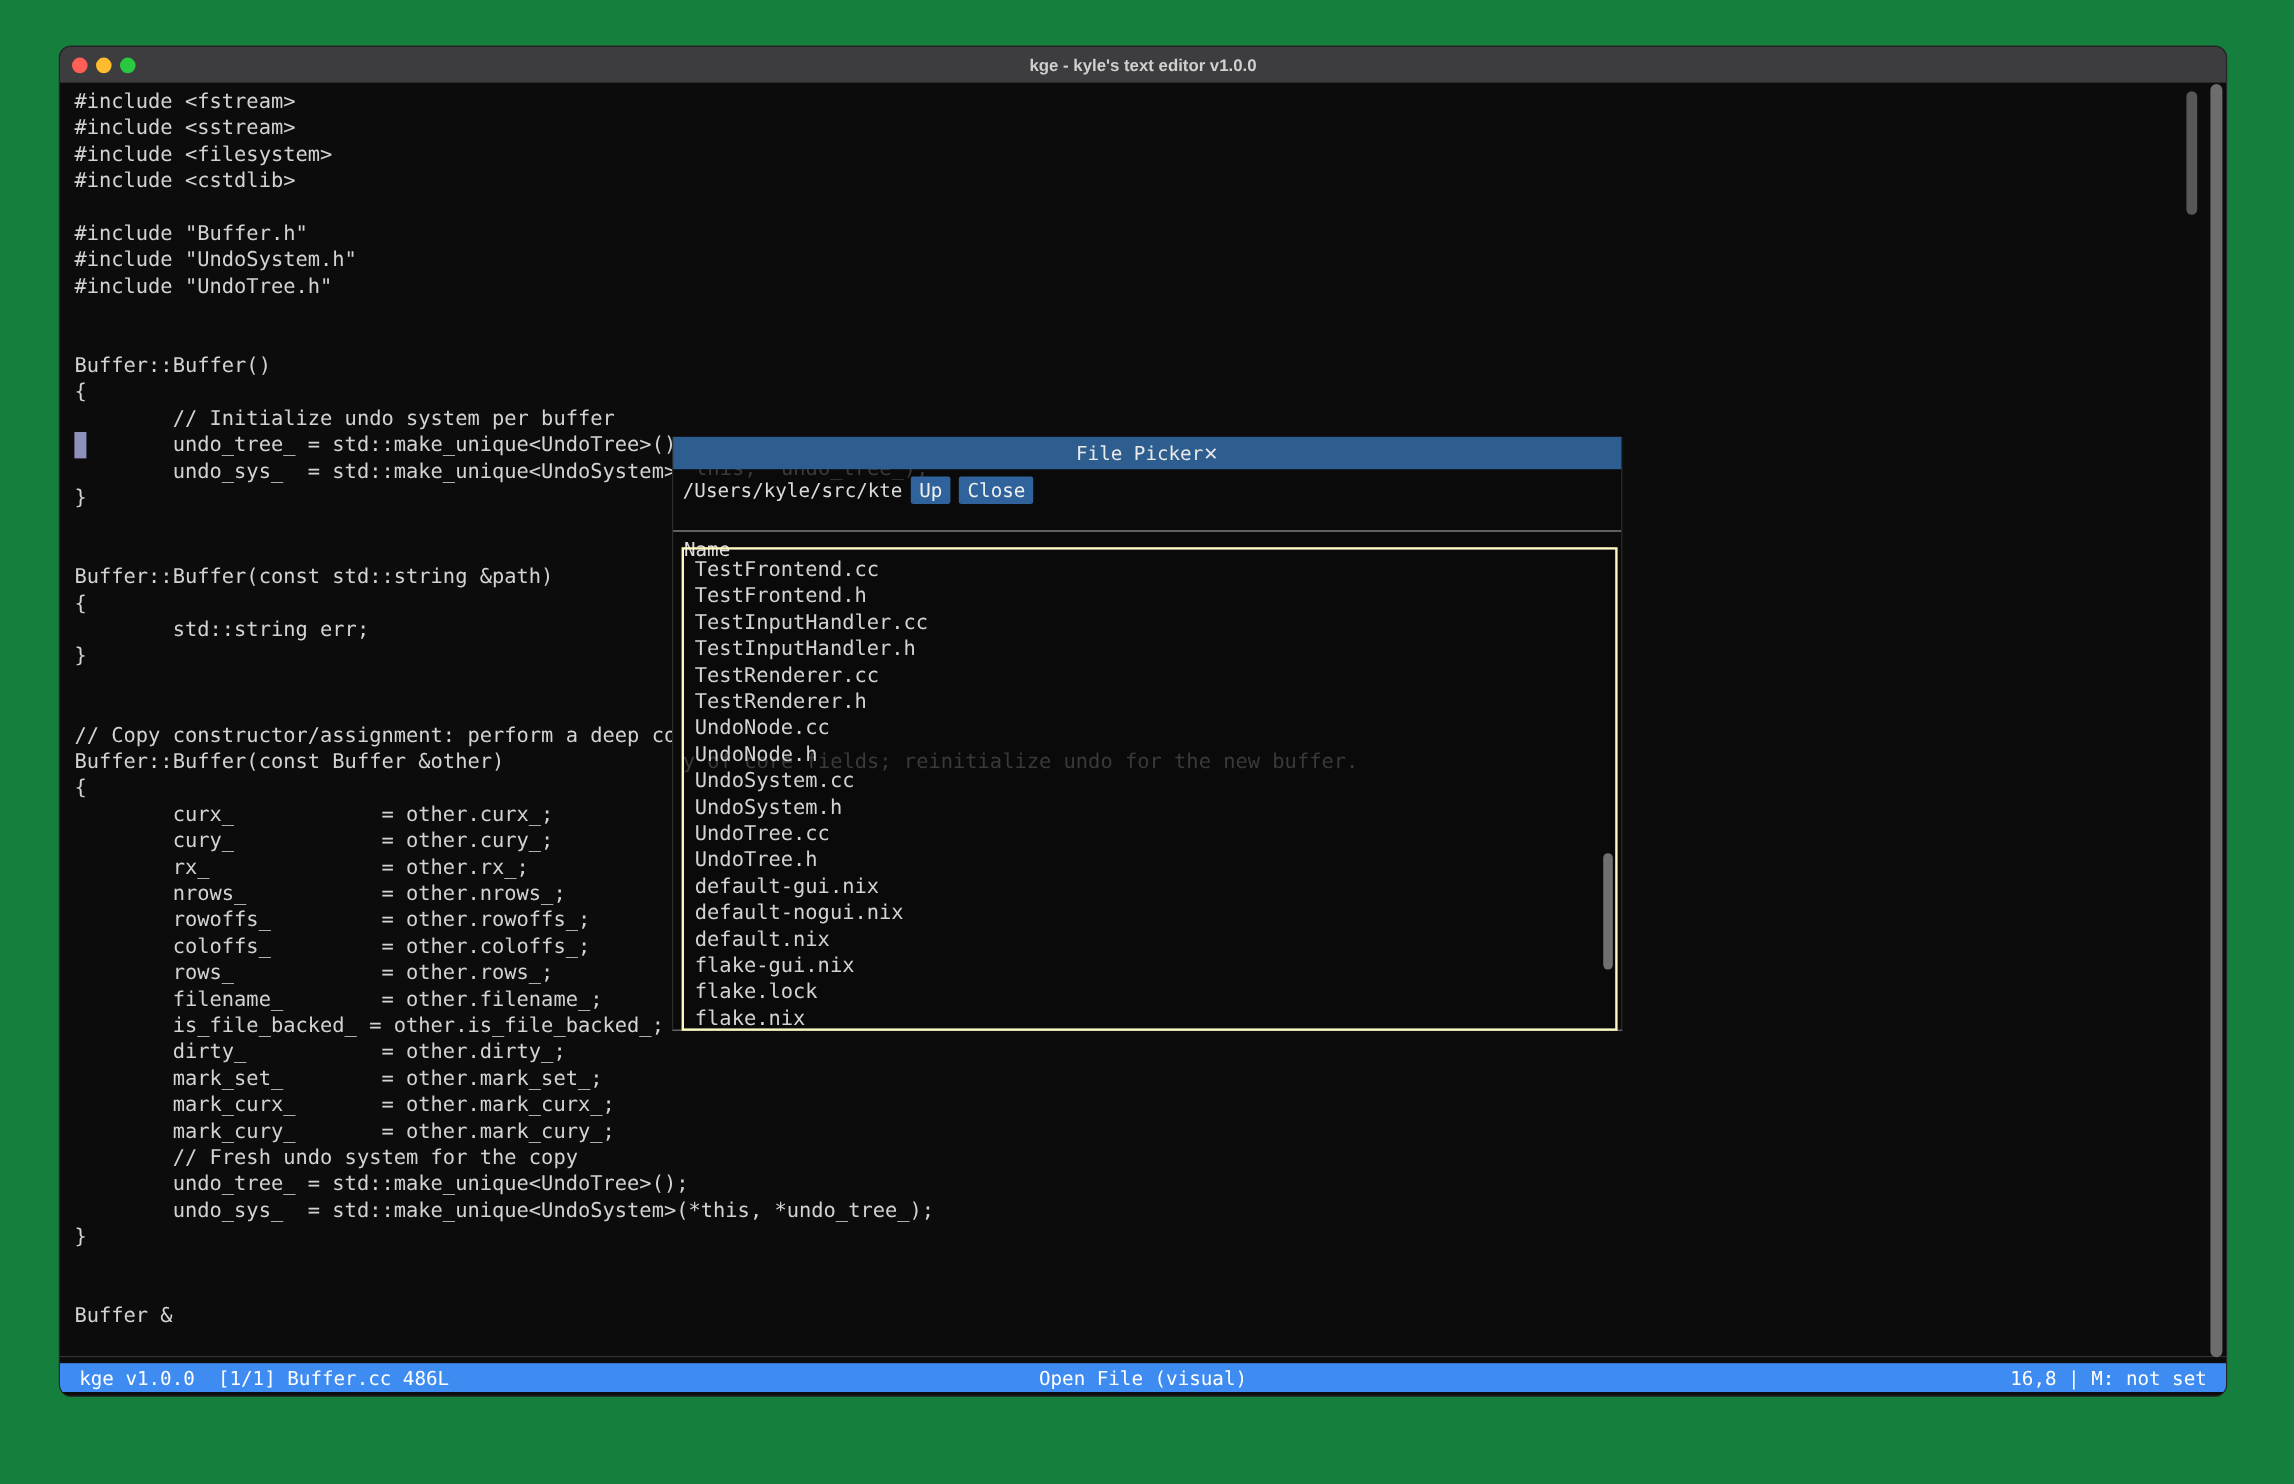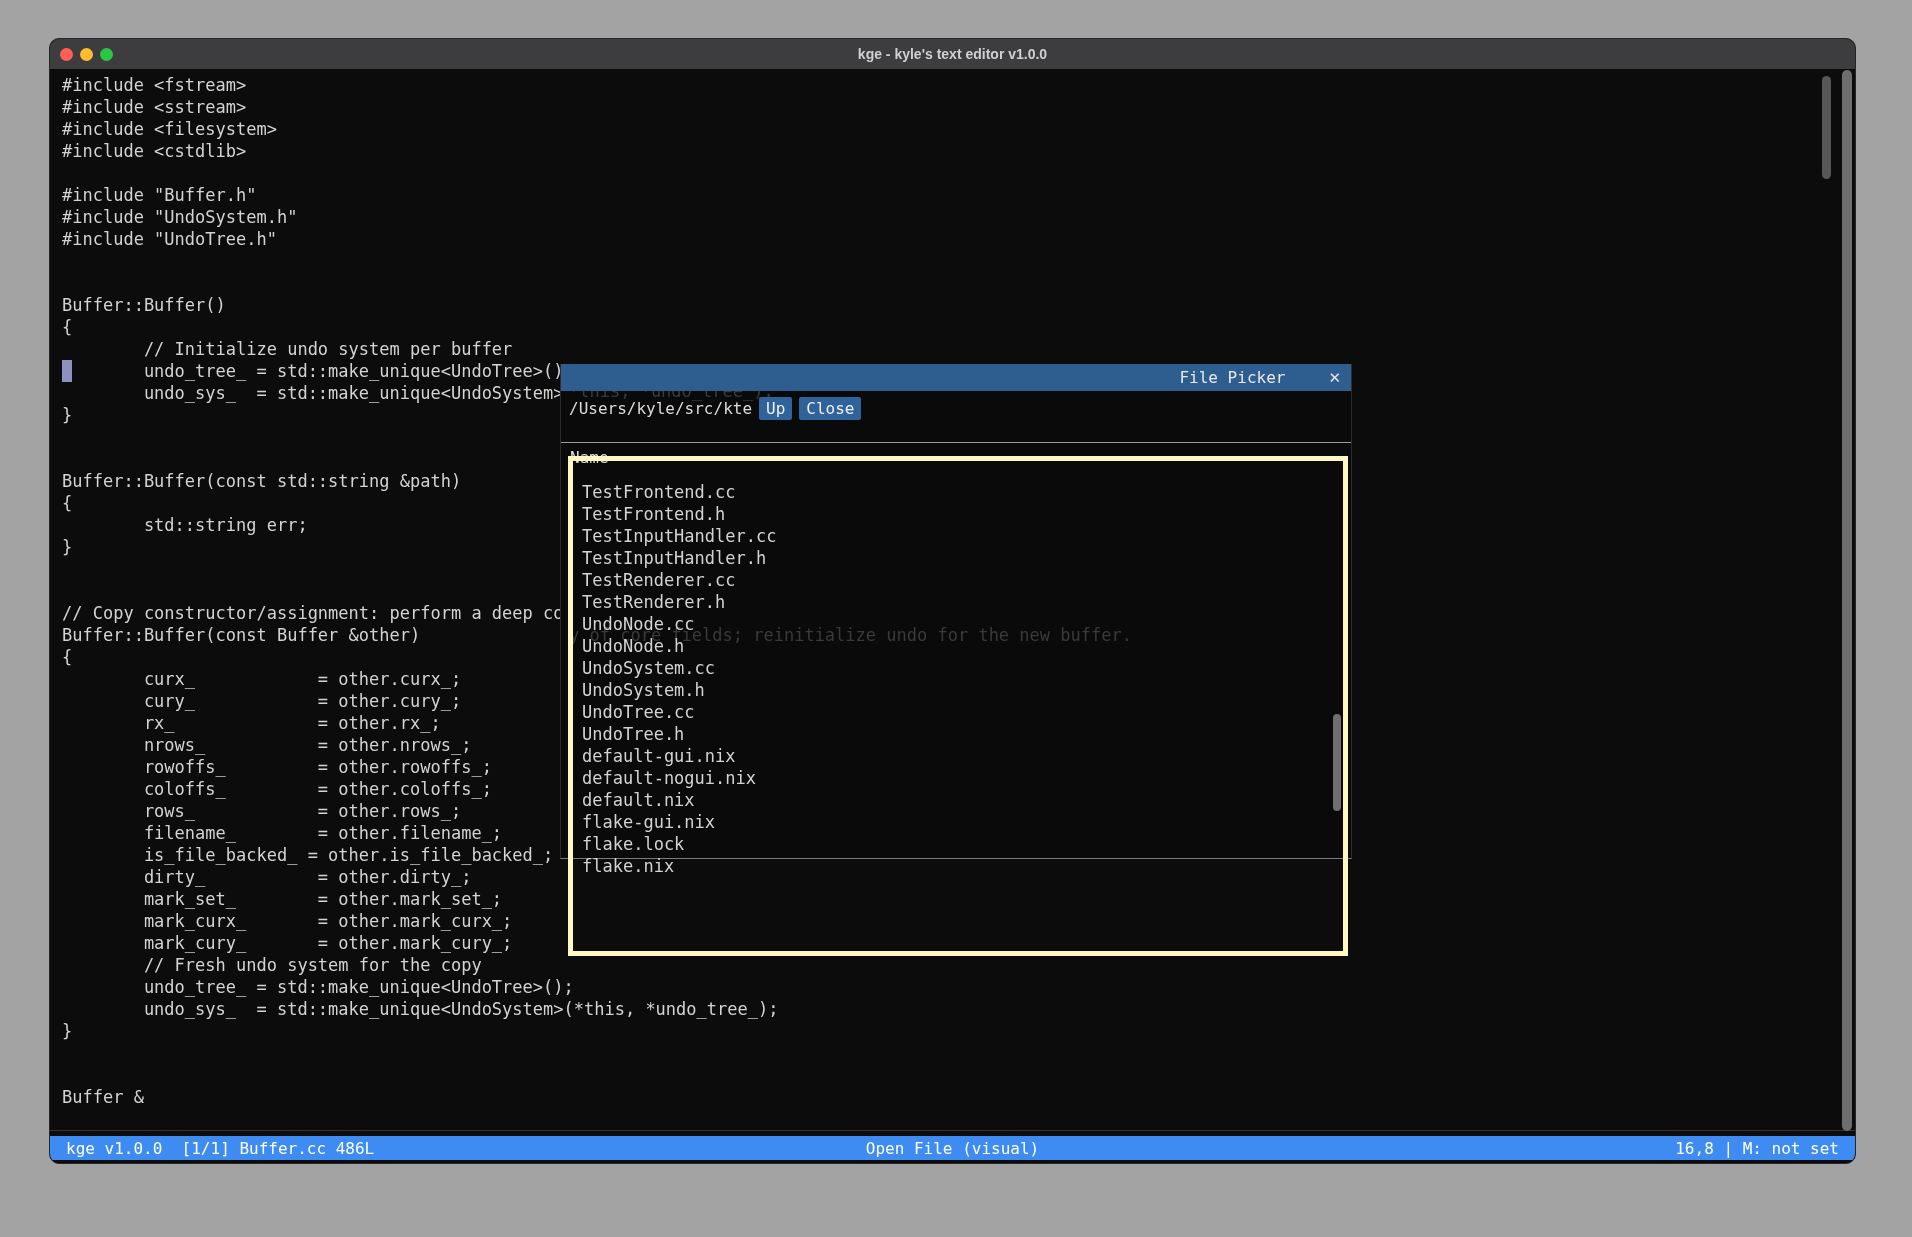--- a/index.html
+++ b/index.html
@@ -2,21 +2,21 @@
 <html style="--status-bar: #3e8cf2; --dialog-titlebar: #2e5d8f; --button: #30639b; --cursor: #8e90bd; --traffic-red: #ff5f57; --traffic-yellow: #febc2e; --traffic-green: #28c840; --code-text: #d3d3d3; --ghost: #3a3a3a;"><head>
 <meta charset="utf-8">
 <style>
   :root{
     --status-bar:#3e8cf2; --dialog-titlebar:#2e5d8f; --button:#30639b;
     --cursor:#8e90bd; --traffic-red:#ff5f57; --traffic-yellow:#febc2e; --traffic-green:#28c840;
     --code-text:#d3d3d3; --ghost:#3a3a3a;
   }
   *{margin:0;padding:0;box-sizing:border-box;}
   html,body{width:1912px;height:1237px;background:#000;overflow:hidden;}
-  .desktop{position:relative;width:1912px;height:1237px;background:#a3a3a3;text-decoration:underline;}
+  .desktop{position:relative;width:1912px;height:1237px;background:#15803d;text-decoration:underline;}
 
   .window{position:absolute;left:49px;top:38px;width:1807px;height:1126px;
     background:#0c0c0c;border:1px solid #262626;border-radius:10px;overflow:hidden;}
 
   
   .titlebar{position:absolute;left:0;top:0;right:0;height:30px;background:#3d3d3f;
     display:flex;align-items:center;}
   .lights{position:absolute;left:10px;top:9px;display:flex;gap:7px;}
   .light{width:13px;height:13px;border-radius:50%;display:inline-block;}
   .light.red{background:var(--traffic-red);}
@@ -39,32 +39,32 @@
 
   
   .dialog{position:absolute;left:510px;top:325px;width:792px;height:495px;background:#0a0a0a;
     border-left:1px solid #2c2c2c;border-right:1px solid #2c2c2c;border-bottom:1px solid #7a7a7a;
     z-index:5;}
   .ghost{position:absolute;font:17px/22px "DejaVu Sans Mono",monospace;color:var(--ghost);
     white-space:pre;z-index:1;}
   .ghost1{left:8px;top:16px;}
   .ghost2{left:8px;top:260px;}
   .dialog-titlebar{position:absolute;left:0;top:0;right:0;height:27px;background:var(--dialog-titlebar);
-    display:flex;align-items:center;justify-content:flex-end;padding:0 10px;z-index:3;gap:43px;}
+    display:flex;align-items:center;justify-content:center;padding:0 10px;z-index:3;}
   .dialog-title{font:16px/27px "DejaVu Sans Mono",monospace;color:#eaeaea;white-space:pre;}
   .dialog-close{font:15px "DejaVu Sans",sans-serif;color:#e6e6e6;cursor:default;}
   .dialog-pathrow{position:absolute;left:0;top:27px;right:0;height:35px;display:flex;
     align-items:center;padding-left:8px;gap:7px;z-index:2;}
   .dialog-path{font:16px "DejaVu Sans Mono",monospace;color:#dcdcdc;white-space:pre;}
   .btn{background:var(--button);color:#f0f0f0;border:none;border-radius:2px;
     font:16px "DejaVu Sans Mono",monospace;padding:2px 7px;z-index:2;}
   .colheader{position:absolute;left:0;top:62px;right:0;height:30px;border-top:1px solid #9a9a9a;
     font:16px/30px "DejaVu Sans Mono",monospace;color:#dcdcdc;padding-left:9px;z-index:2;margin-top:16px;}
-  .filelist{position:absolute;left:7px;top:92px;width:780px;height:500px;border:5px solid #fef9c3;
-    padding-top:20px;overflow:hidden;z-index:2;background:transparent;}
+  .filelist{position:absolute;left:7px;top:92px;width:780px;height:403px;border:2px solid #fef9c3;
+    padding-top:6px;overflow:hidden;z-index:2;background:transparent;}
   .file-item{height:22px;font:17px/22px "DejaVu Sans Mono",monospace;color:var(--code-text);
     padding-left:9px;white-space:pre;}
   .list-thumb{position:absolute;right:2px;top:253px;width:8px;height:97px;border-radius:4px;
     background:#6f6f6f;}
 
   
   .statusbar{position:absolute;left:0;right:0;bottom:3px;height:24px;background:var(--status-bar);
     display:flex;align-items:center;justify-content:space-between;padding:0 16px;z-index:7;}
   .statusbar span{font:16px "DejaVu Sans Mono",monospace;color:#fff;white-space:pre;}
   .status-center{position:absolute;left:0;right:0;text-align:center;pointer-events:none;}

